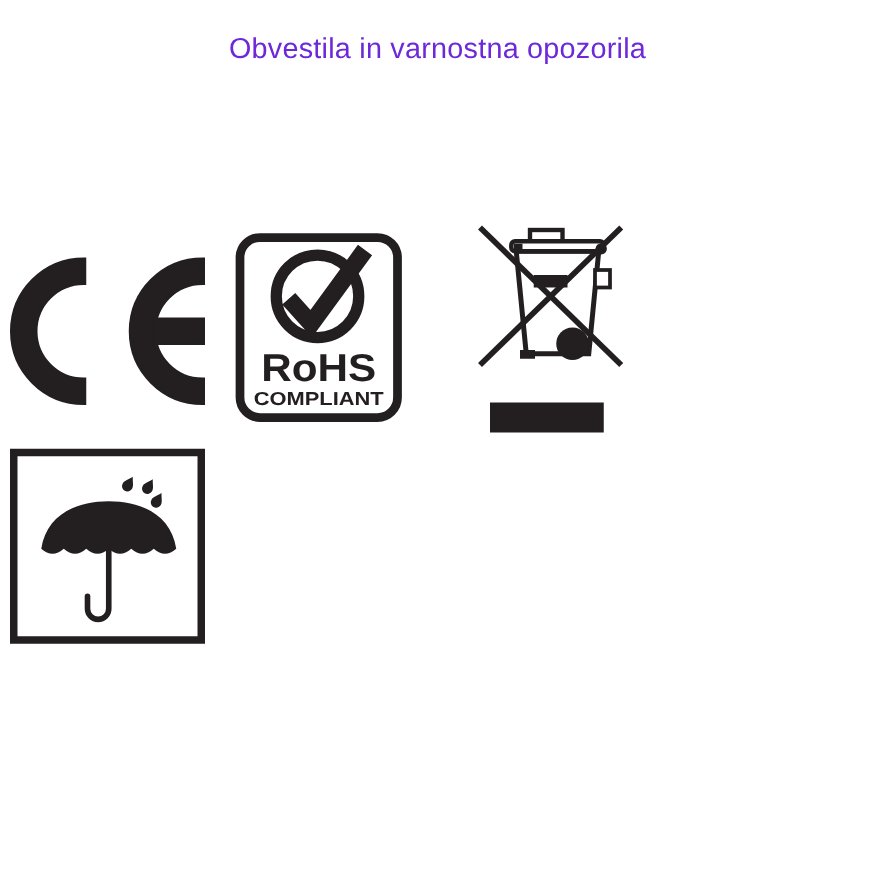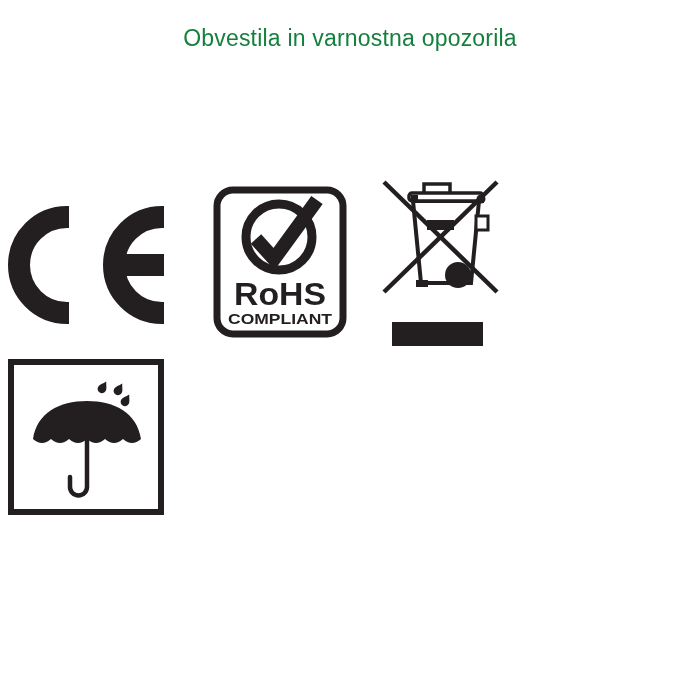--- a/index.html
+++ b/index.html
@@ -2,21 +2,21 @@
 <html><head>
 <meta charset="utf-8">
 <style>
   html,body{margin:0;padding:0;background:#ffffff;}
   .page{
     position:relative;width:700px;height:700px;background:#ffffff;
     font-family:"Liberation Sans",sans-serif;overflow:hidden;color:#231f20;
   }
   .page-title{
     position:absolute;top:25px;left:0;width:700px;text-align:center;
-    font-size:23px;font-weight:400;color:#15803d;letter-spacing:.2px;
+    font-size:23px;font-weight:400;color:#6d28d9;letter-spacing:.2px;
   }
   .sym{position:absolute;}
   .ink{color:#231f20;}
   svg text{font-family:"Liberation Sans",sans-serif;}
 </style>
 </head>
 <body>
 
 <div class="page">
 
@@ -35,21 +35,21 @@
       <g>
         <circle cx="61" cy="61" r="48" fill="none" stroke="currentColor" stroke-width="22" clip-path="url(#ce-c-clip)"></circle>
       </g>
       <g>
         <circle cx="156" cy="61" r="48" fill="none" stroke="currentColor" stroke-width="22" clip-path="url(#ce-e-clip)"></circle>
         <rect x="116" y="50" width="42" height="22" fill="currentColor"></rect>
       </g>
     </svg>
   </div>
 
-  <div class="sym ink" style="left:212px;top:185px;">
+  <div class="sym ink" style="left:187px;top:185px;">
     <svg width="136" height="154" viewBox="0 0 136 154">
       <rect x="5" y="5" width="126" height="144" rx="16" fill="none" stroke="currentColor" stroke-width="7"></rect>
       <g>
         <circle cx="67" cy="52" r="33" fill="none" stroke="currentColor" stroke-width="9"></circle>
         <path d="M44,54 L62,74 L105,15" fill="none" stroke="currentColor" stroke-width="14" stroke-linejoin="miter"></path>
       </g>
       <text x="68" y="120" text-anchor="middle" font-size="31" font-weight="700" fill="currentColor" textLength="92" lengthAdjust="spacingAndGlyphs">RoHS</text>
       <text x="68" y="139" text-anchor="middle" font-size="15" font-weight="700" fill="currentColor" textLength="104" lengthAdjust="spacingAndGlyphs">COMPLIANT</text>
     </svg>
   </div>

